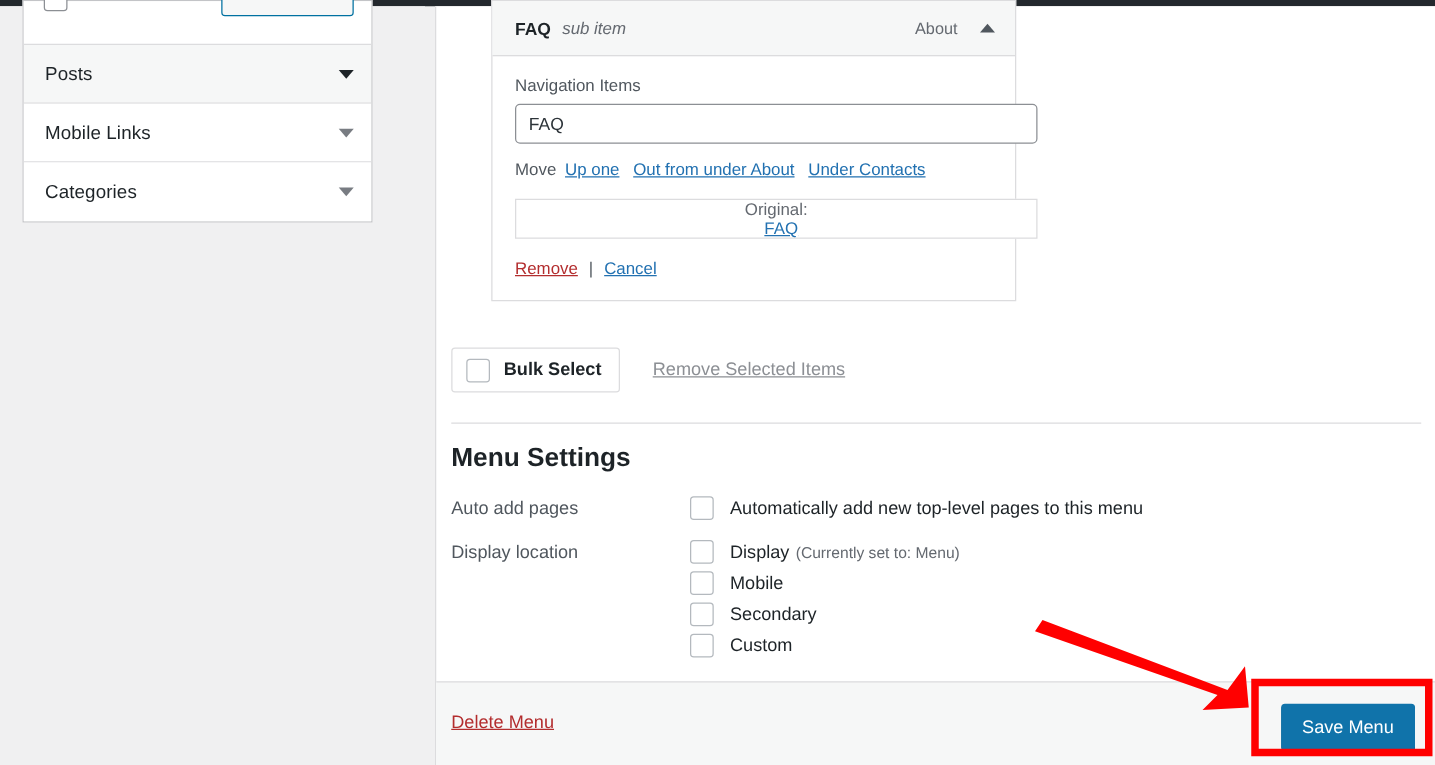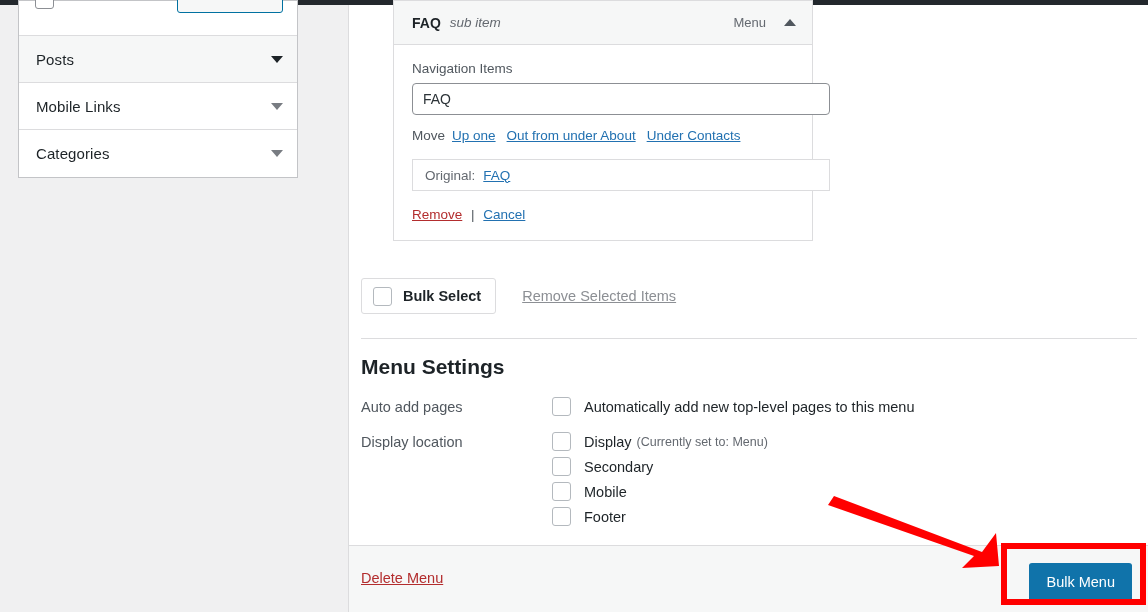--- a/index.html
+++ b/index.html
@@ -172,20 +172,21 @@
     margin-top: 16px;
     width: 418px;
     height: 32px;
     border: 1px solid #dcdcde;
     display: flex;
     align-items: center;
     padding: 0 12px;
     font-size: 13.5px;
     color: #646970;
     background: #fff;
+    flex-direction: column;
   }
   .orig-box .link { margin-left: 8px; }
   .rm-row {
     margin-top: 16px;
     font-size: 13.5px;
     color: #50575e;
   }
   .rm-row .sep { margin: 0 5px; color: #50575e; }
 
   
@@ -338,21 +339,21 @@
     </div>
   </div>
 
   <div class="main-panel">
 
     <div class="menu-item">
       <div class="mi-header">
         <span class="mi-title">FAQ</span>
         <span class="mi-sub">sub item</span>
         <span class="mi-spacer"></span>
-        <span class="mi-type">Menu</span>
+        <span class="mi-type">About</span>
         <span class="mi-toggle"></span>
       </div>
 
       <div class="mi-body">
         <div class="field-label">Navigation Items</div>
         <input class="text-input" type="text" value="FAQ" style="">
 
         <div class="move-row">
           <span class="mv-label">Move</span>
           <span class="link">Up one</span>
@@ -401,40 +402,40 @@
         <div class="set-vals">
 
           <label class="chk-line">
             <span class="cbox"></span>
             <span class="chk-text">Display</span>
             <span class="chk-note">(Currently set to: Menu)</span>
           </label>
 
           <label class="chk-line">
             <span class="cbox"></span>
+            <span class="chk-text">Mobile</span>
+          </label>
+
+          <label class="chk-line">
+            <span class="cbox"></span>
             <span class="chk-text">Secondary</span>
           </label>
 
           <label class="chk-line">
             <span class="cbox"></span>
-            <span class="chk-text">Mobile</span>
-          </label>
-
-          <label class="chk-line">
-            <span class="cbox"></span>
-            <span class="chk-text">Footer</span>
+            <span class="chk-text">Custom</span>
           </label>
 
         </div>
       </div>
     </div>
 
     <div class="footer">
       <span class="link red delete-link">Delete Menu</span>
-      <button class="save-btn">Bulk Menu</button>
+      <button class="save-btn">Save Menu</button>
     </div>
 
   </div>
 
   <svg class="anno" viewBox="0 0 1148 612">
     <polygon fill="#ff0000" points="834,496 982,552 996,533 999,566 962,568 974,556 828,505"></polygon>
   </svg>
   <div class="hl-box"></div>
 
 </div>

